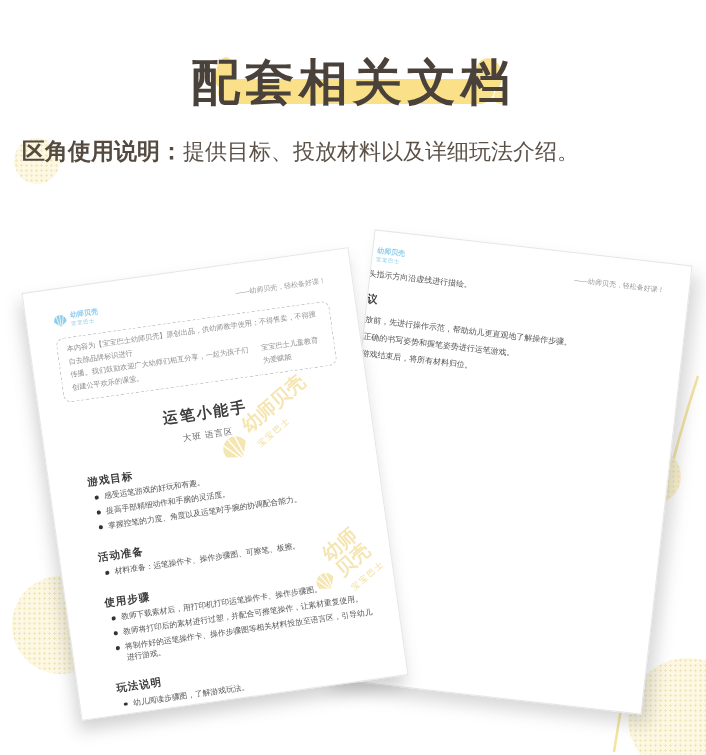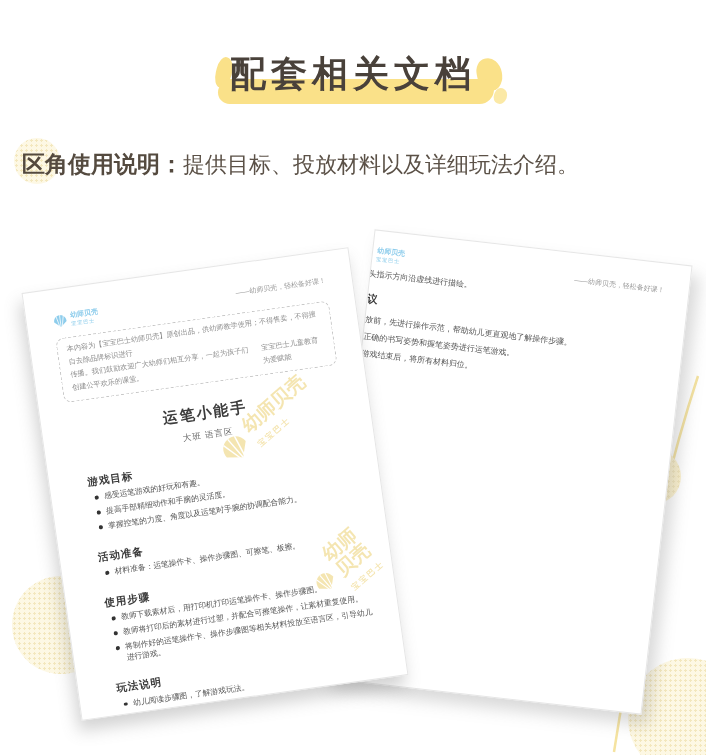--- a/index.html
+++ b/index.html
@@ -19,24 +19,24 @@
   .dc-subtitle   { left:14px;  top:138px; width:46px;  height:46px; }
   .dc-bottomleft { left:12px;  top:576px; width:98px;  height:98px; }
   .dc-midright   { left:626px; top:449px; width:55px;  height:55px; background-color:#fdf3cf; }
   .dc-bottomright{ left:628px; top:658px; width:120px; height:120px; }
   .curve-svg { position:absolute; left:580px; top:372px; }
 
   
   .hero-strip { position:absolute; left:218px; top:79px; width:276px; height:25px;
                 background:#fae189; border-radius:14px 11px 15px 12px; }
   .hero-title { position:absolute; left:0; top:50px; width:706px; text-align:center;
-                font-size:36px; font-weight:800; letter-spacing:5px; color:#49413a; }
-
-  
-  .subtitle { position:absolute; left:22px; top:149px; width:680px;
+                font-size:49px; font-weight:800; letter-spacing:5px; color:#49413a; }
+
+  
+  .subtitle { position:absolute; left:22px; top:136px; width:680px;
               font-size:22px; color:#5b5147; }
   .subtitle .b { font-weight:800; font-size:23px; color:#544a3f; }
   .subtitle .r { font-weight:500; }
 
   
   .sheet { position:absolute; background:#ffffff; border:1px solid #e6e6e6; overflow:hidden; }
   .page-front { left:50px; top:268px; width:330px; height:432px; z-index:3;
                 transform:rotate(-8deg); padding:24px 26px;
                 box-shadow:-4px 10px 16px rgba(110,110,110,.30); }
   .page-back  { left:348px; top:246px; width:320px; height:452px; z-index:2;

